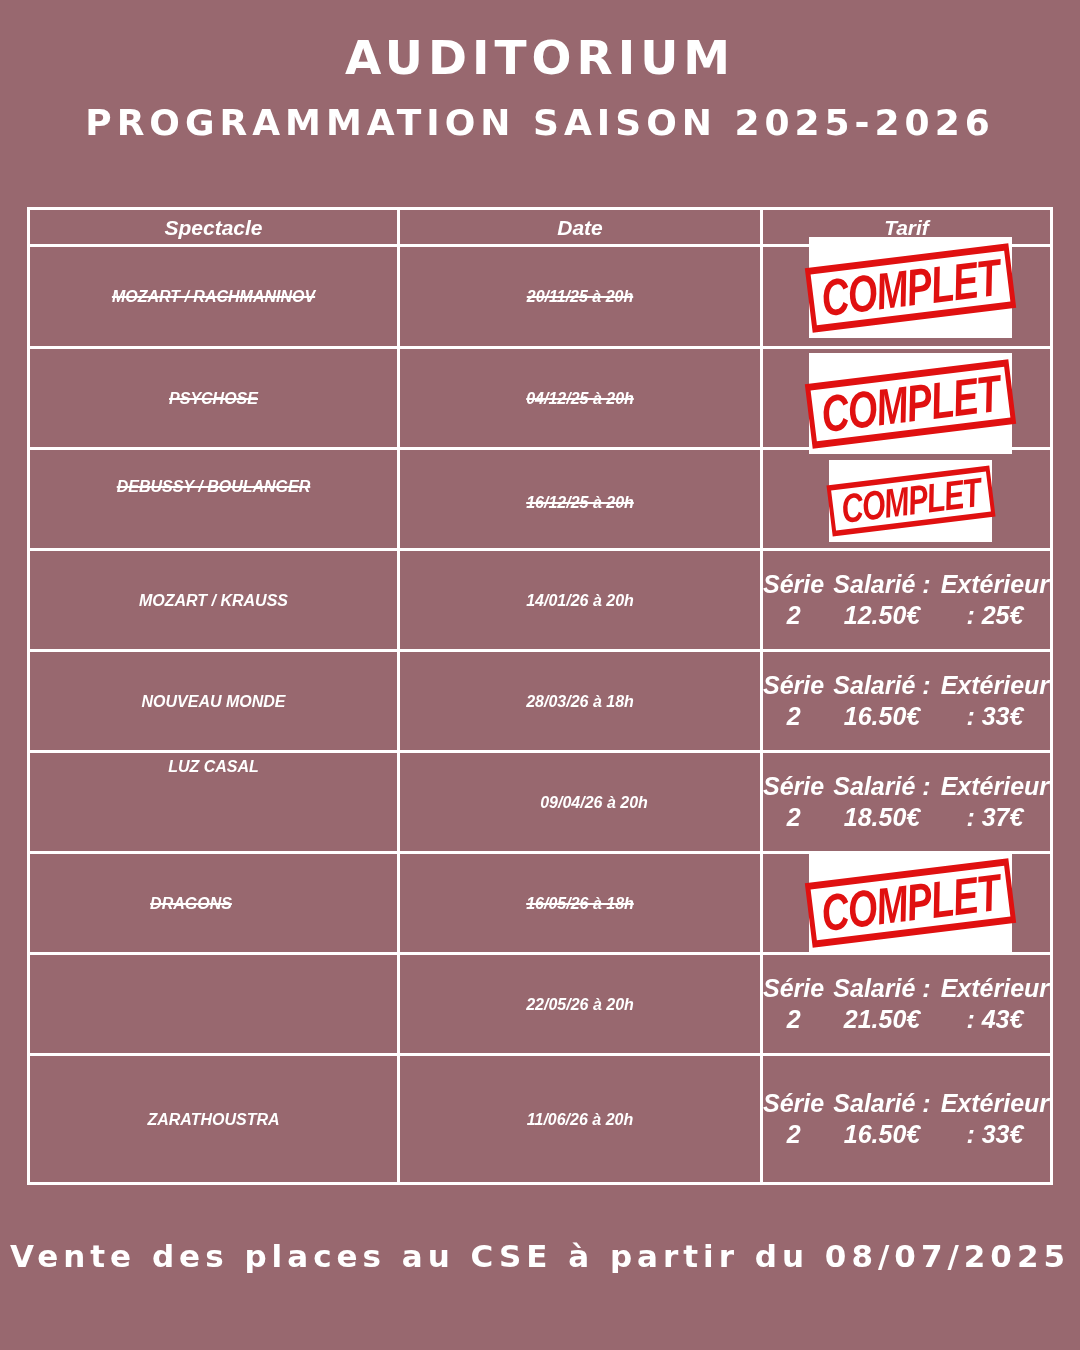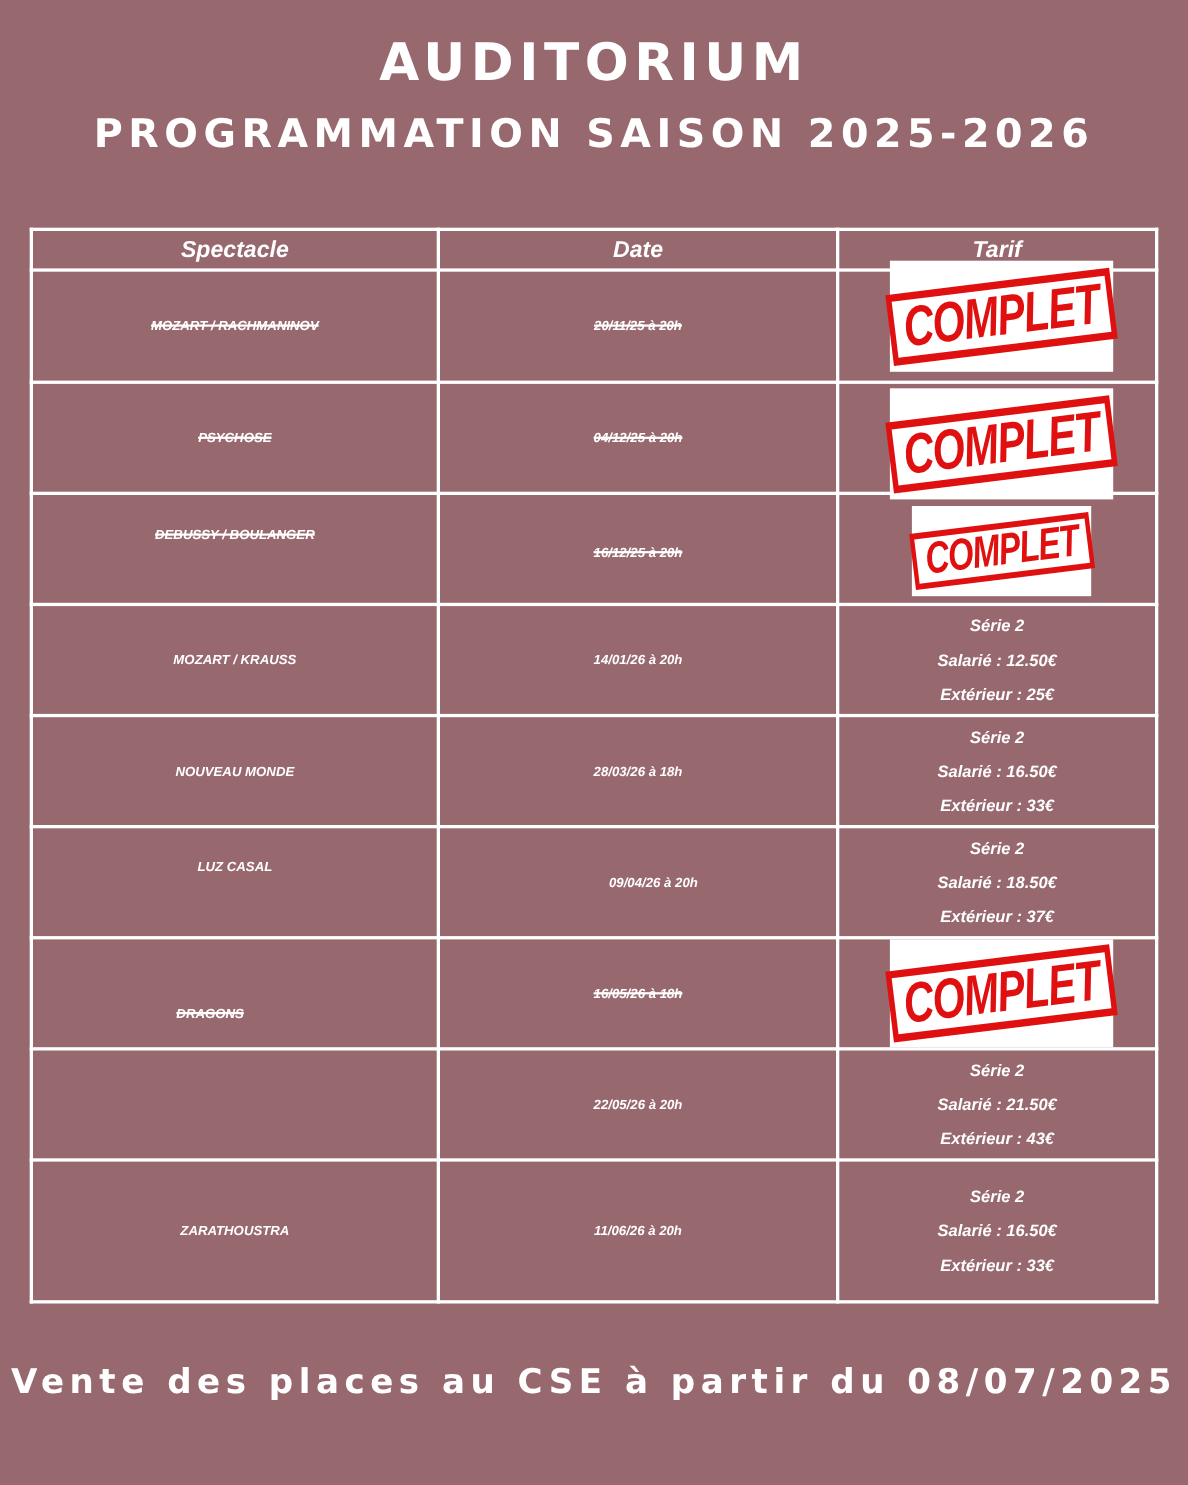--- a/index.html
+++ b/index.html
@@ -11,26 +11,26 @@
     position:absolute; left:0; width:1080px; text-align:center; font-weight:bold;
     font-family:"DejaVu Sans", sans-serif;
   }
   .title1 { top:30px; font-size:47px; letter-spacing:5px; }
   .title2 { top:102px; font-size:36px; letter-spacing:5px; }
   .grid { position:absolute; left:27px; top:207px; width:1026px; height:978px;font-style:italic; }
   .hline { position:absolute; left:0; width:1026px; height:3px; background:#ffffff; }
   .vline { position:absolute; top:0; width:3px; height:978px; background:#ffffff; }
   .cell {
     position:absolute; display:flex; align-items:center; justify-content:center;
-    text-align:center; font-weight:bold; font-size:12px; line-height:31px;
+    text-align:center; font-weight:bold; font-size:16px; line-height:31px;
     font-family:"Liberation Sans", sans-serif;
   }
   .hdr { font-size:21px; }
   .struck { text-decoration:line-through; text-decoration-thickness:2px; }
-  .tarif { flex-direction:column; font-size:15px; }
+  .tarif { flex-direction:row; font-size:25px; }
   .stamp {
     position:absolute; background:#ffffff; display:flex; align-items:center; justify-content:center;
   }
   .stamp-inner {
     border:5px solid #e01010; color:#e01010; font-family:"Liberation Sans", sans-serif;
     font-weight:bold; transform:rotate(-7deg) scaleY(1.35); letter-spacing:-1px;
     padding:0 8px; line-height:1;
   }
   .footer {
     position:absolute; left:0; top:1238px; width:1080px; text-align:center;
@@ -93,29 +93,29 @@
   </div>
 
   <div class="cell" style="left:3px;top:445px;width:367px;height:98px">NOUVEAU MONDE</div>
   <div class="cell" style="left:373px;top:445px;width:360px;height:98px">28/03/26 à 18h</div>
   <div class="cell tarif" style="left:736px;top:445px;width:287px;height:98px">
     <span>Série 2</span>
     <span>Salarié : 16.50€</span>
     <span>Extérieur : 33€</span>
   </div>
 
-  <div class="cell" style="left:3px;top:546px;width:367px;height:70px">LUZ CASAL</div>
+  <div class="cell" style="left:3px;top:524px;width:367px;height:70px">LUZ CASAL</div>
   <div class="cell" style="left:373px;top:546px;width:388px;height:98px">09/04/26 à 20h</div>
   <div class="cell tarif" style="left:736px;top:546px;width:287px;height:98px">
     <span>Série 2</span>
     <span>Salarié : 18.50€</span>
     <span>Extérieur : 37€</span>
   </div>
 
-  <div class="cell struck" style="left:3px;top:665px;width:322px;height:98px">DRAGONS</div>
+  <div class="cell struck" style="left:3px;top:647px;width:322px;height:98px">DRAGONS</div>
   <div class="cell struck" style="left:373px;top:647px;width:360px;height:98px">16/05/26 à 18h</div>
   <div class="stamp" style="left:782px;top:647px;width:203px;height:98px">
     <div class="stamp-inner" style="font-size:38px">COMPLET</div>
   </div>
 
   <div class="cell" style="left:373px;top:748px;width:360px;height:98px">22/05/26 à 20h</div>
   <div class="cell tarif" style="left:736px;top:748px;width:287px;height:98px">
     <span>Série 2</span>
     <span>Salarié : 21.50€</span>
     <span>Extérieur : 43€</span>

